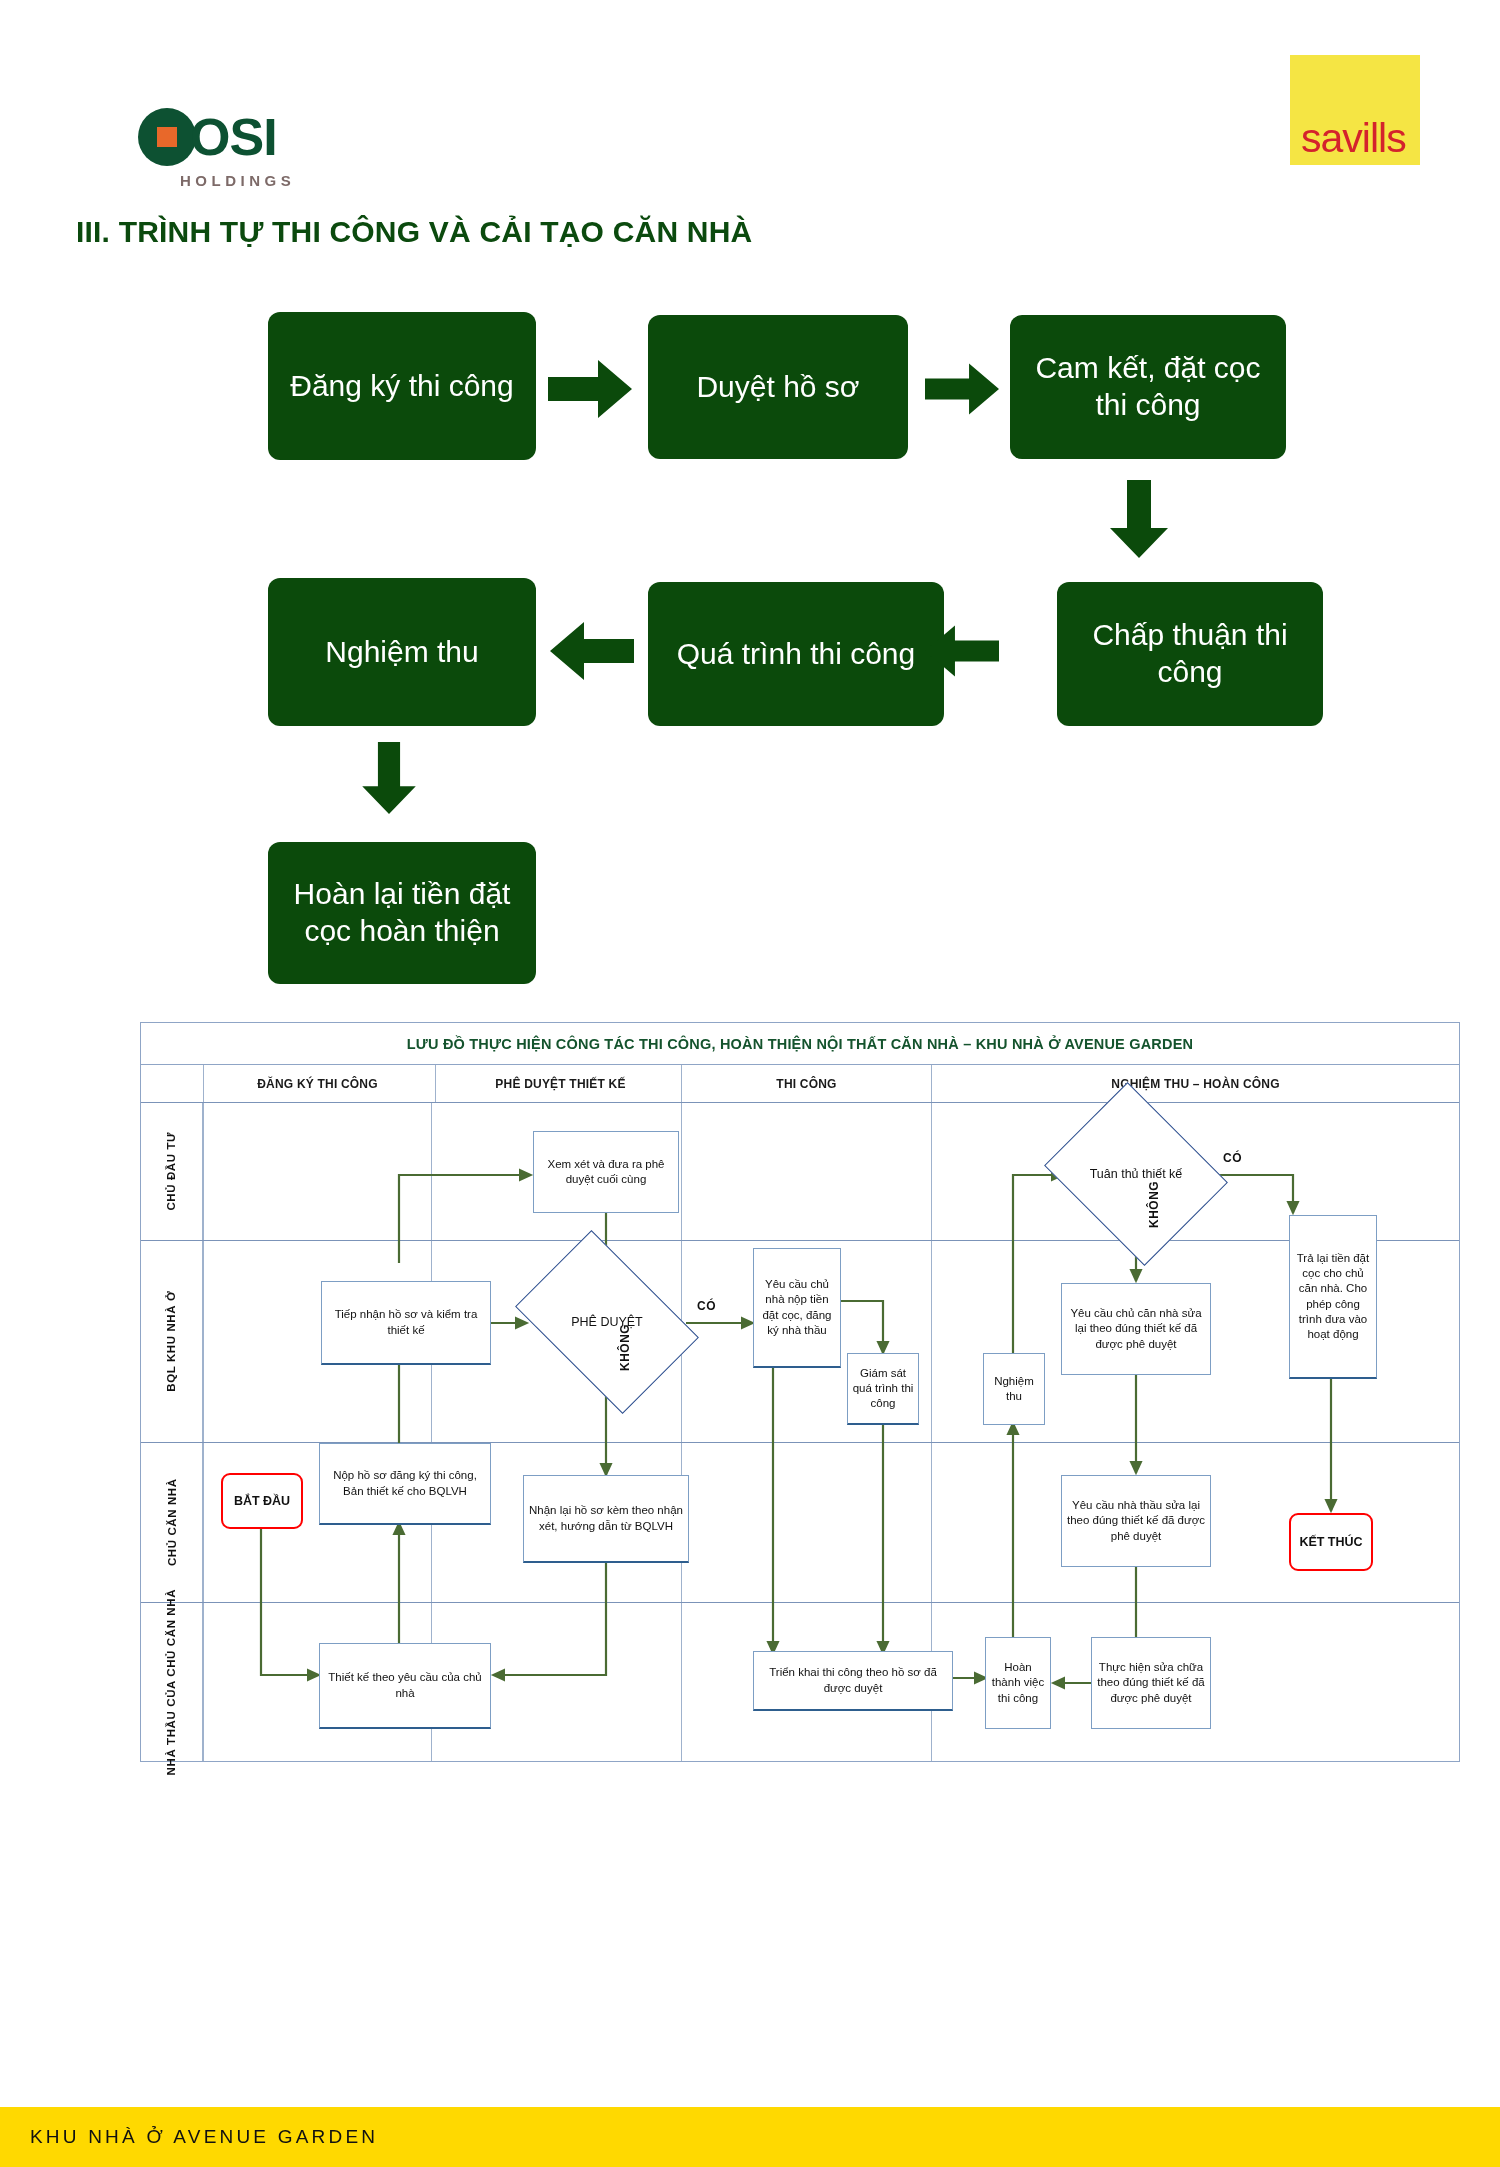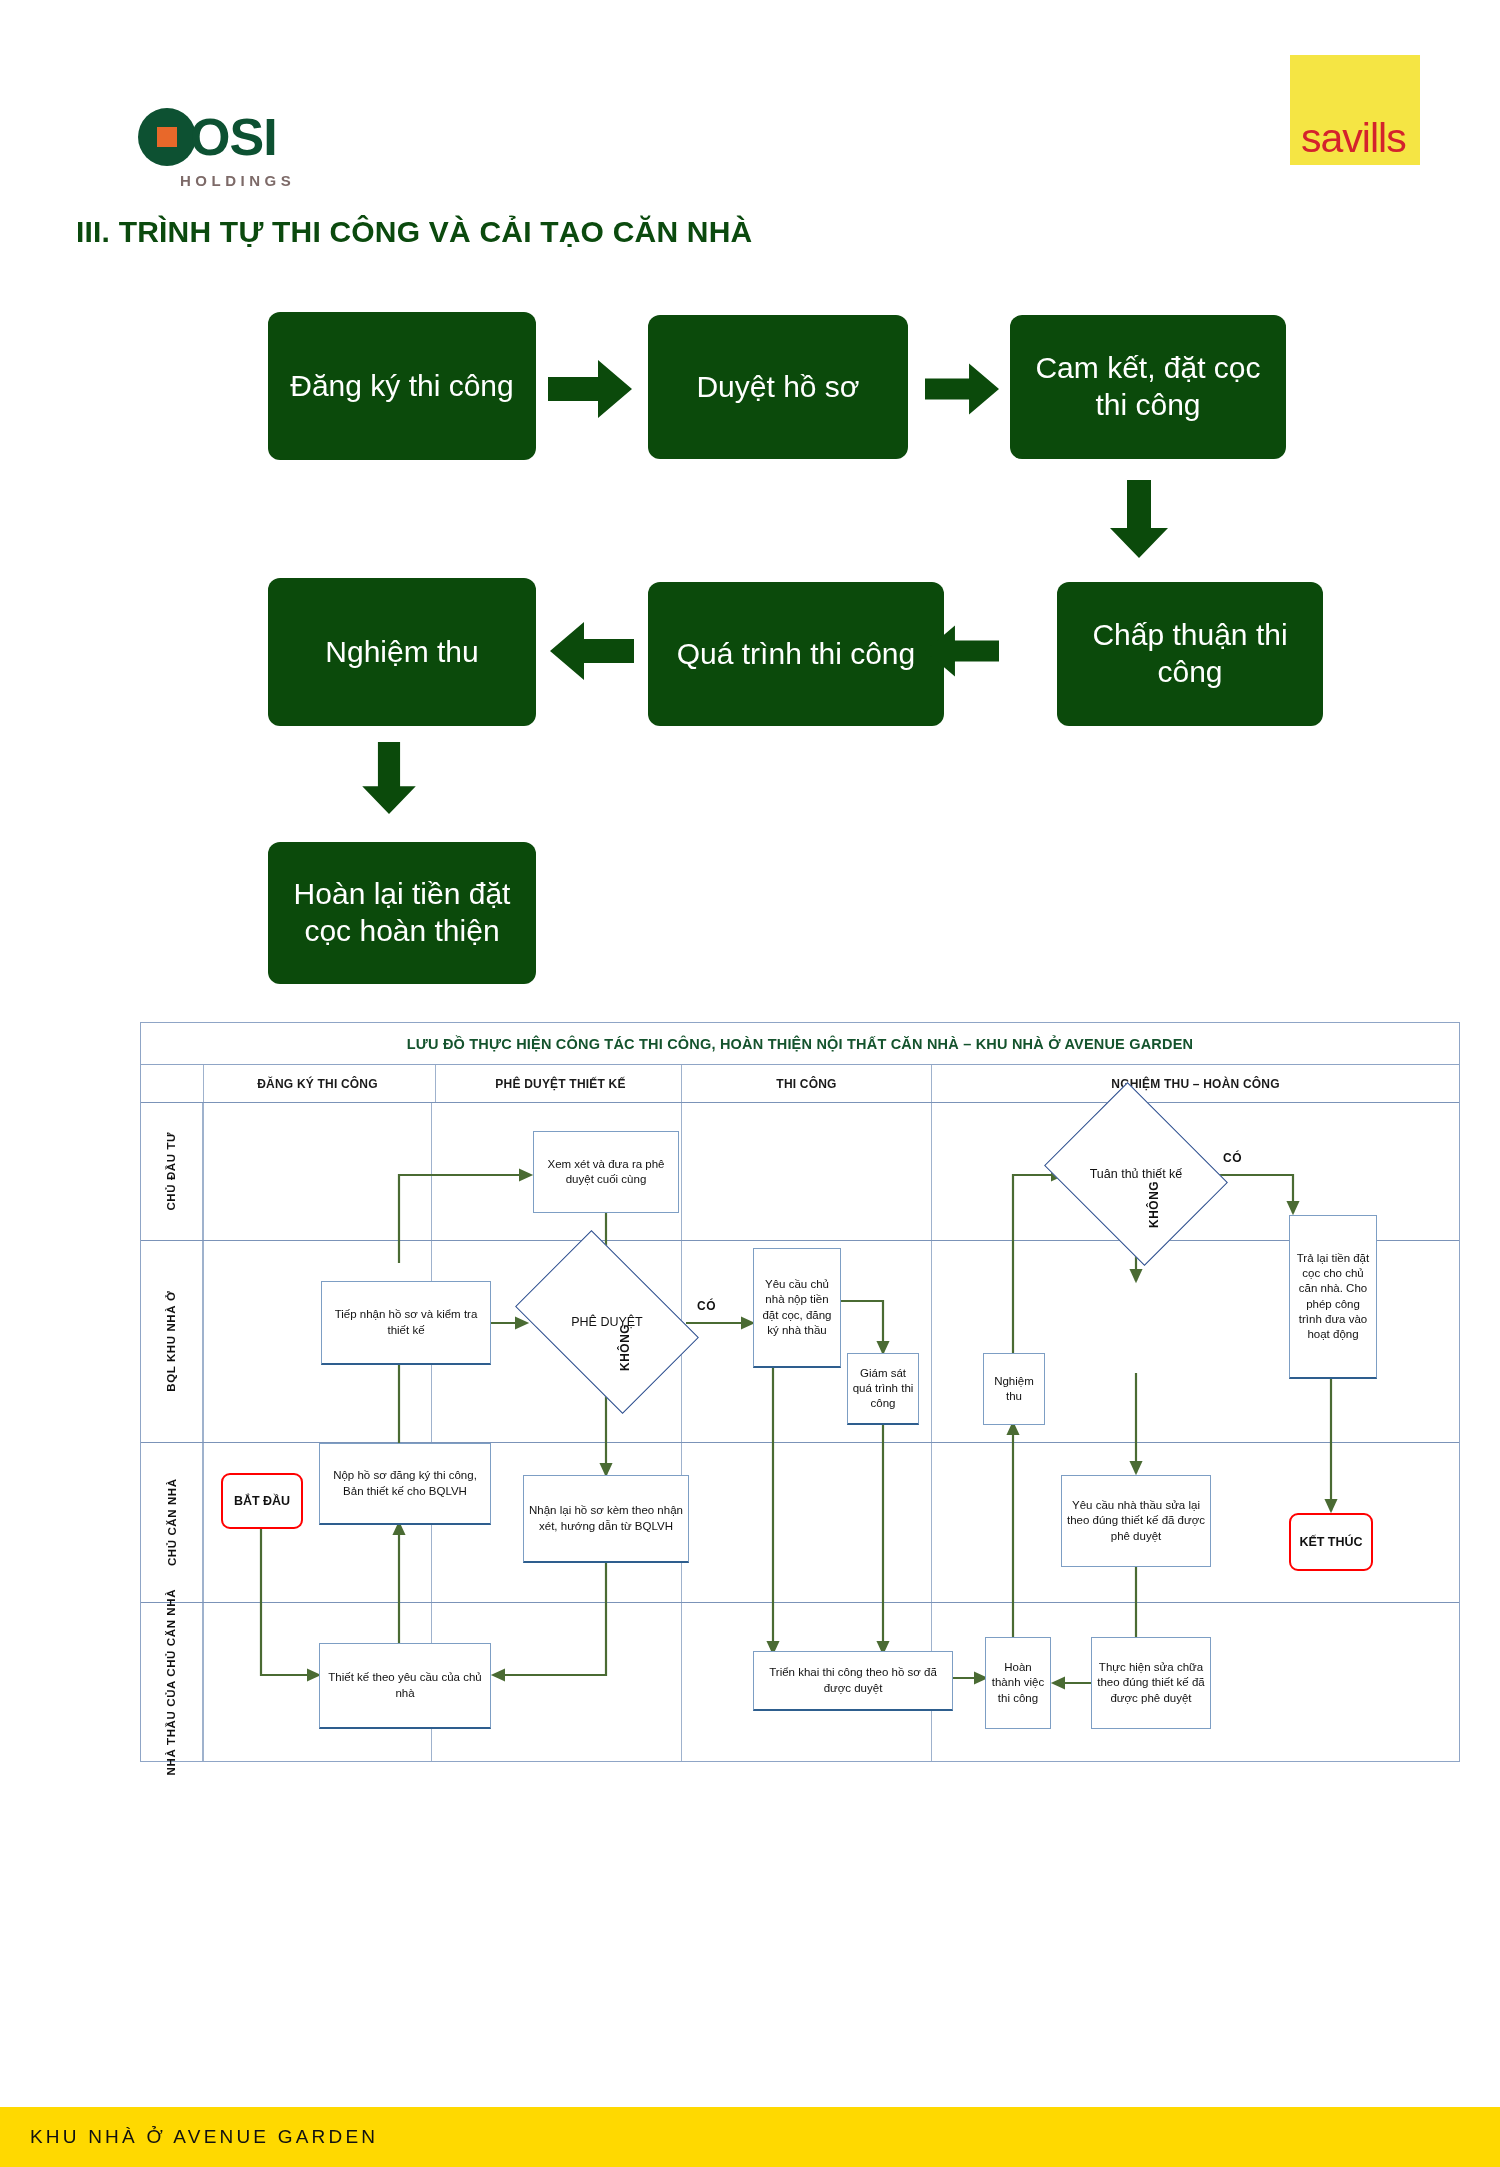--- a/index.html
+++ b/index.html
@@ -337,20 +337,23 @@
   </div>
 
   <div class="fbox thick" style="left:706px;top:330px;width:72px;height:72px;">
     <span>Giám sát quá trình thi công</span>
   </div>
 
   <div class="fbox" style="left:842px;top:330px;width:62px;height:72px;">
     <span>Nghiệm thu</span>
   </div>
 
+  <div class="fbox" style="left:920px;top:260px;width:150px;height:92px;">
+    <span>Yêu cầu chủ căn nhà sửa lại theo đúng thiết kế đã được phê duyệt</span>
+  </div>
 
   <div class="term" style="left:80px;top:450px;width:82px;height:56px;">
     <span>BẮT ĐẦU</span>
   </div>
 
   <div class="fbox thick" style="left:178px;top:420px;width:172px;height:82px;">
     <span>Nộp hồ sơ đăng ký thi công, Bản thiết kế cho BQLVH</span>
   </div>
 
   <div class="fbox thick" style="left:382px;top:452px;width:166px;height:88px;">

